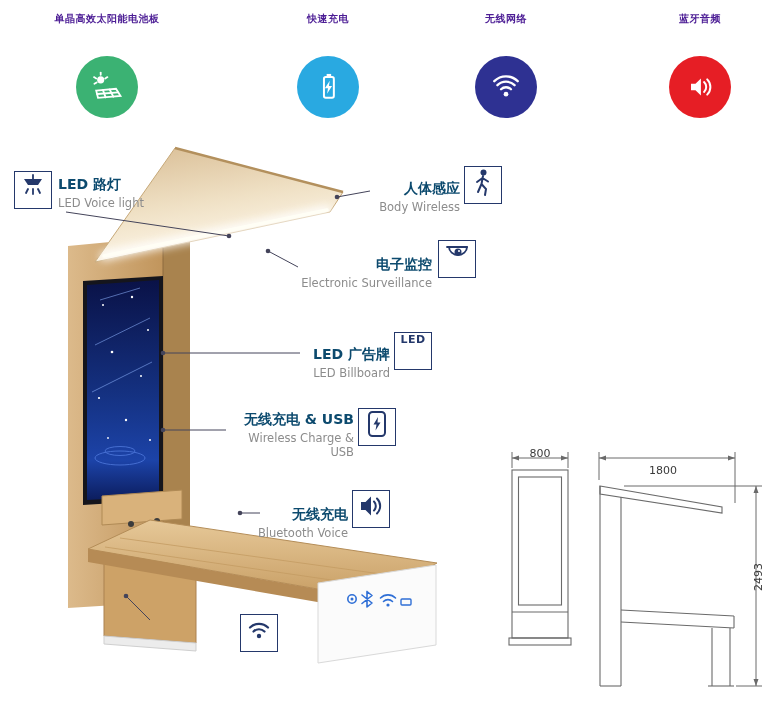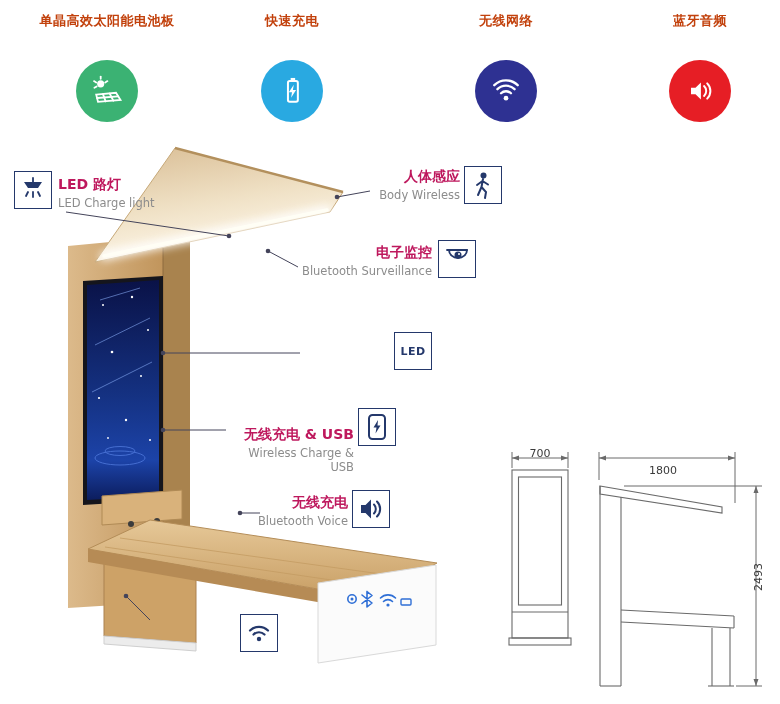--- a/index.html
+++ b/index.html
@@ -2,34 +2,34 @@
 <html><head>
 <meta charset="utf-8">
 <style>
   html,body{margin:0;padding:0;background:#fff;}
   #stage{
     position:relative;width:780px;height:704px;overflow:hidden;background:#ffffff;
     font-family:"DejaVu Sans","Liberation Sans",sans-serif;
   }
   
   .feature{position:absolute;top:12px;width:160px;text-align:center;}
-  .feature-label{font-size:13px;font-weight:700;color:#c2410c;letter-spacing:.5px;}
+  .feature-label{font-size:10px;font-weight:700;color:#4c1d95;letter-spacing:.5px;}
   .feature-circle{
     width:62px;height:62px;border-radius:50%;margin:30px auto 0 auto;
     display:flex;align-items:center;justify-content:center;
   }
   
   .callout{position:absolute;line-height:1.25;}
-  .callout .zh{font-size:14px;font-weight:700;color:#be185d;}
+  .callout .zh{font-size:14px;font-weight:700;color:#0c4a6e;}
   .callout .en{font-size:11.5px;color:#8c8c8c;margin-top:2px;}
-  .align-right{text-align:right;}
+  .align-right{text-align:right;margin-top:12px;}
   .icon-box{
     position:absolute;width:38px;height:38px;box-sizing:border-box;
     border:1.5px solid #24386b;background:#fff;
-    display:flex;align-items:center;justify-content:center;
+    display:flex;align-items:flex-start;justify-content:center;
   }
   .led-text{font-size:11px;font-weight:700;color:#24386b;letter-spacing:.5px;}
   
   .dim{position:absolute;font-size:11px;color:#3a3a3a;text-align:center;}
   .dim-vertical{width:40px;height:16px;transform:rotate(-90deg);transform-origin:center;}
   svg{display:block;}
   #draw-layer{position:absolute;left:0;top:0;}
 </style>
 </head>
 <body>
@@ -206,21 +206,21 @@
         <line x1="20.5" y1="9" x2="18" y2="10.5"></line>
           <line x1="6" y1="16.5" x2="8.5" y2="15"></line>
         <polygon points="8,24 30,22 35,30 10,32" stroke-width="2"></polygon>
         <line x1="15.5" y1="23.5" x2="18.5" y2="31.5"></line>
           <line x1="23" y1="22.8" x2="27" y2="30.8"></line>
         <line x1="9" y1="27.8" x2="32.5" y2="26"></line>
       </svg>
     </div>
   </div>
 
-  <div class="feature" style="left:212px">
+  <div class="feature" style="left:248px">
     <div class="feature-label">快速充电</div>
     <div class="feature-circle" style="background-color: rgb(41, 169, 225);">
       <svg width="36" height="36" viewBox="0 0 40 40">
         <rect x="15.5" y="9" width="11" height="23" rx="2" fill="none" stroke="#ffffff" stroke-width="2.2"></rect>
         <rect x="18.5" y="5.5" width="5" height="3" fill="#ffffff"></rect>
         <polygon points="22,13 16.5,21.5 20,21.5 19,27.5 24.5,19 21,19" fill="#ffffff"></polygon>
       </svg>
     </div>
   </div>
 
@@ -242,21 +242,21 @@
       <svg width="36" height="36" viewBox="0 0 40 40" fill="none" stroke="#ffffff" stroke-width="2.2" stroke-linecap="round">
         <polygon points="10,16.5 15,16.5 21,10.5 21,29.5 15,23.5 10,23.5" fill="#ffffff" stroke="none"></polygon>
         <path d="M24.5,14.5 A7.5,7.5 0 0 1 24.5,25.5"></path>
         <path d="M28,11.5 A12,12 0 0 1 28,28.5"></path>
       </svg>
     </div>
   </div>
 
   <div class="callout" style="left:58px;top:176px">
     <div class="zh">LED 路灯</div>
-    <div class="en">LED Charge light</div>
+    <div class="en">LED Voice light</div>
   </div>
   <div class="icon-box" style="left:14px;top:171px">
     <svg width="30" height="30" viewBox="0 0 30 30" fill="none" stroke="#24386b" stroke-width="1.8" stroke-linecap="round">
       <line x1="15" y1="3" x2="15" y2="7"></line>
       <polygon points="6,7 24,7 20,13 10,13" fill="#24386b" stroke="none"></polygon>
       <line x1="10" y1="17" x2="8" y2="21"></line>
         <line x1="15" y1="17" x2="15" y2="22"></line>
         <line x1="20" y1="17" x2="22" y2="21"></line>
     </svg>
   </div>
@@ -267,36 +267,40 @@
   </div>
   <div class="icon-box" style="left:464px;top:166px">
     <svg width="30" height="30" viewBox="0 0 30 30" fill="none" stroke="#24386b" stroke-width="2" stroke-linecap="round">
       <circle cx="15.5" cy="5.5" r="3" fill="#24386b" stroke="none"></circle>
       <path d="M15,9 L13.5,17 M13.5,17 L10,25 M13.5,17 L18,22 L17,28 M14.5,11 L9,15 M14.5,11 L20,14.5"></path>
     </svg>
   </div>
 
   <div class="callout align-right" style="left:300px;top:244px;width:132px">
     <div class="zh">电子监控</div>
-    <div class="en">Bluetooth Surveillance</div>
+    <div class="en">Electronic Surveillance</div>
   </div>
   <div class="icon-box" style="left:438px;top:240px">
     <svg width="30" height="30" viewBox="0 0 30 30" fill="none" stroke="#24386b" stroke-width="1.8" stroke-linecap="round">
       <line x1="5" y1="6" x2="25" y2="6"></line>
       <path d="M7,6 A9,8 0 0 0 25,6"></path>
       <circle cx="16" cy="11" r="3.5" fill="#24386b" stroke="none"></circle>
       <circle cx="17" cy="10" r="1" fill="#ffffff" stroke="none"></circle>
     </svg>
   </div>
 
+  <div class="callout align-right" style="left:258px;top:334px;width:132px">
+    <div class="zh">LED 广告牌</div>
+    <div class="en">LED Billboard</div>
+  </div>
   <div class="icon-box" style="left:394px;top:332px">
     <span class="led-text">LED</span>
   </div>
 
-  <div class="callout align-right" style="left:224px;top:426px;width:130px">
+  <div class="callout align-right" style="left:224px;top:399px;width:130px">
     <div class="zh">无线充电 &amp; USB</div>
     <div class="en">Wireless Charge &amp; USB</div>
   </div>
   <div class="icon-box" style="left:358px;top:408px">
     <svg width="30" height="30" viewBox="0 0 30 30" fill="none" stroke="#24386b" stroke-width="2">
       <rect x="7" y="3" width="16" height="24" rx="3.5"></rect>
       <polygon points="16,8 11.5,15.5 14.5,15.5 13.5,21.5 18.5,13.5 15.5,13.5" fill="#24386b" stroke="none"></polygon>
     </svg>
   </div>
 
@@ -313,17 +317,17 @@
   </div>
 
   <div class="icon-box" style="left:240px;top:614px">
     <svg width="30" height="30" viewBox="0 0 30 30" fill="none" stroke="#24386b" stroke-width="2.2" stroke-linecap="round">
       <circle cx="15" cy="21" r="2.2" fill="#24386b" stroke="none"></circle>
       <path d="M9.5,16.5 A7.8,7.8 0 0 1 20.5,16.5"></path>
       <path d="M6,12.5 A12.8,12.8 0 0 1 24,12.5"></path>
     </svg>
   </div>
 
-  <div class="dim" style="left:524px;top:447px;width:32px">700</div>
+  <div class="dim" style="left:524px;top:447px;width:32px">800</div>
   <div class="dim" style="left:643px;top:464px;width:40px">1800</div>
   <div class="dim dim-vertical" style="left:740px;top:569px">2493</div>
 
 </div>
 
 </body></html>

